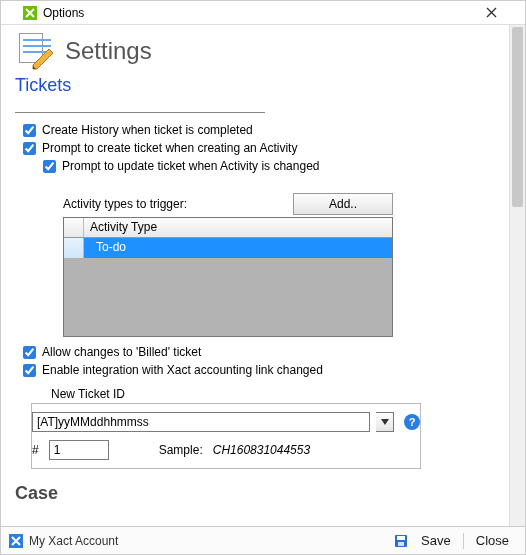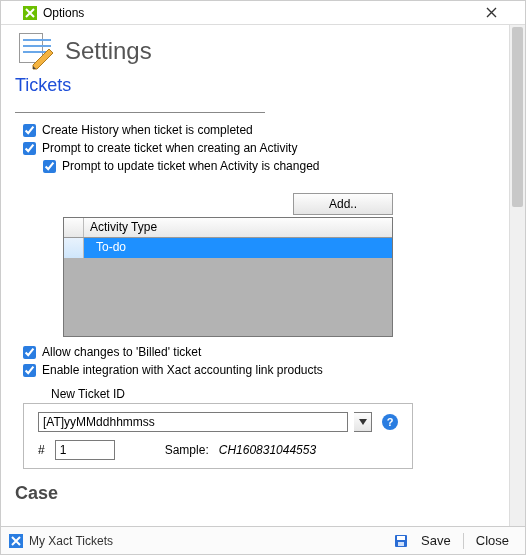--- a/index.html
+++ b/index.html
@@ -52,21 +52,21 @@
   .grid-head .colhdr { flex:1; padding:2px 6px; font-size:12px; }
   .grid-row { display:flex; height:20px; }
   .grid-row.sel { background:#1e90ff; color:#fff; }
   .grid-row .rowhdr { width:20px; background:linear-gradient(#fdfdfd,#e8e8e8); border-right:1px solid #bbb; }
   .grid-row.sel .rowhdr { background:linear-gradient(#e8f2fd,#cfe6fb); }
   .grid-row .cell { flex:1; padding:2px 12px; font-size:12px; }
 
   
   .group { margin:10px 0 4px 8px; }
   .group-caption { margin-left:28px; margin-bottom:2px; }
-  .group-body { border:1px solid #bbb; padding:8px 14px; margin-left:0; width:390px; position:relative; }
+  .group-body { border:1px solid #bbb; padding:8px 0; margin-left:8px; width:390px; position:relative; }
   .id-row { display:flex; align-items:center; gap:6px; }
   .id-row input.format { flex:1; height:20px; border:1px solid #7a7a7a; padding:1px 4px; font-size:12px; }
   .dd-arrow { width:18px; height:20px; border:1px solid #7a7a7a; border-left:none; display:flex; align-items:center; justify-content:center; background:linear-gradient(#fdfdfd,#e5e5e5); }
   .help-icon { width:16px; height:16px; border-radius:50%; background:#2a7de1; color:#fff; font-size:11px; font-weight:bold; display:flex; align-items:center; justify-content:center; margin-left:4px; }
   .id-row2 { display:flex; align-items:center; gap:10px; margin-top:8px; }
   .id-row2 .num { width:60px; height:20px; border:1px solid #7a7a7a; padding:1px 4px; font-size:12px; }
   .sample-label { font-size:12px; }
   .sample-val { font-style:italic; font-size:12px; }
 
   
@@ -127,20 +127,21 @@
       <span class="lbl">Prompt to create ticket when creating an Activity</span>
     </label>
 
     <label class="chk-row indent">
       <input type="checkbox" checked="" style="">
       <span class="lbl">Prompt to update ticket when Activity is changed</span>
     </label>
 
     <div class="activity-box">
       <div class="activity-hdr">
+        <span class="caption">Activity types to trigger:</span>
         <div class="add-btn">Add..</div>
       </div>
       <div class="grid-outer">
         <div class="grid-head">
           <div class="rowhdr"></div>
           <div class="colhdr">Activity Type</div>
         </div>
         <div class="grid-row sel">
           <div class="rowhdr"></div>
           <div class="cell">To-do</div>
@@ -148,21 +149,21 @@
       </div>
     </div>
 
     <label class="chk-row">
       <input type="checkbox" checked="" style="">
       <span class="lbl">Allow changes to 'Billed' ticket</span>
     </label>
 
     <label class="chk-row">
       <input type="checkbox" checked="" style="">
-      <span class="lbl">Enable integration with Xact accounting link products</span>
+      <span class="lbl">Enable integration with Xact accounting link changed</span>
     </label>
 
     <div class="group">
       <div class="group-caption">New Ticket ID</div>
       <div class="group-body">
         <div class="id-row">
           <input class="format" value="[AT]yyMMddhhmmss" style="">
           <div class="dd-arrow">
             <svg width="8" height="6" viewBox="0 0 8 6">
                 <polygon points="0,0 8,0 4,6" fill="#333"></polygon>
@@ -188,21 +189,21 @@
     <div class="thumb"></div>
   </div>
 </div>
 
 <div class="bottombar">
   <div class="logo">
     <svg width="10" height="10" viewBox="0 0 10 10">
         <path d="M1 1 L9 9 M9 1 L1 9" stroke="#fff" stroke-width="2"></path>
       </svg>
   </div>
-  <span class="account">My Xact Tickets</span>
+  <span class="account">My Xact Account</span>
   <div class="spacer"></div>
   <div class="btn">
     <svg class="save-icon" viewBox="0 0 14 14">
       <rect x="1" y="1" width="12" height="12" rx="1" fill="#2a6cd4"></rect>
       <rect x="3" y="2" width="8" height="4" fill="#fff"></rect>
       <rect x="4" y="8" width="6" height="4" fill="#cfe0fb"></rect>
     </svg>
     <span>Save</span>
   </div>
   <div class="sep"></div>

